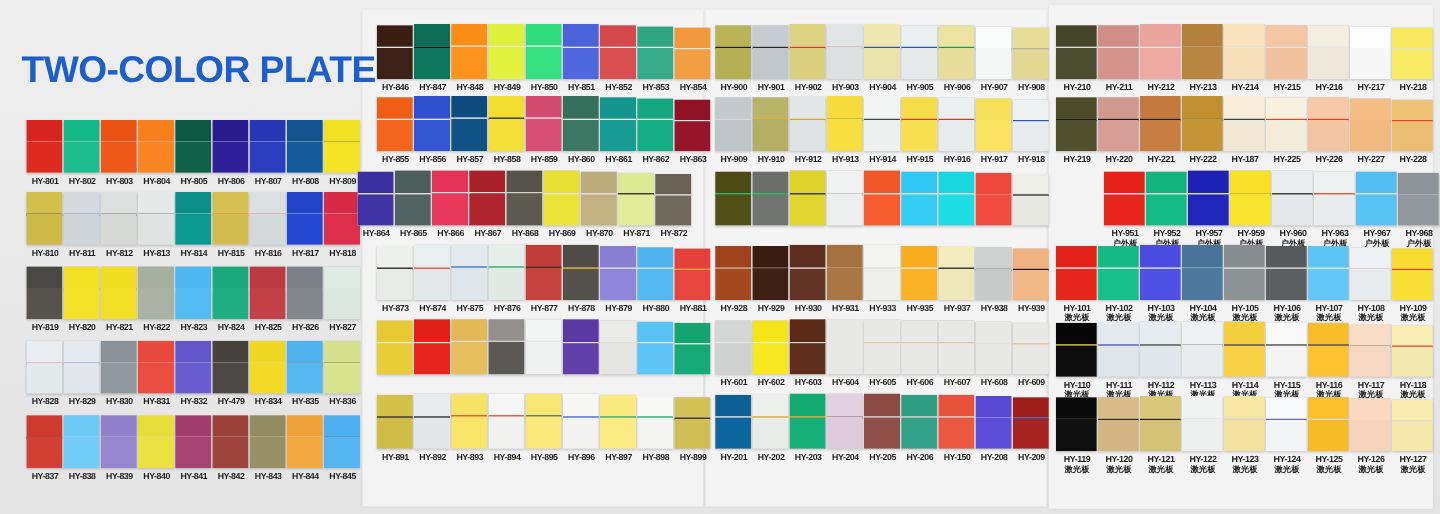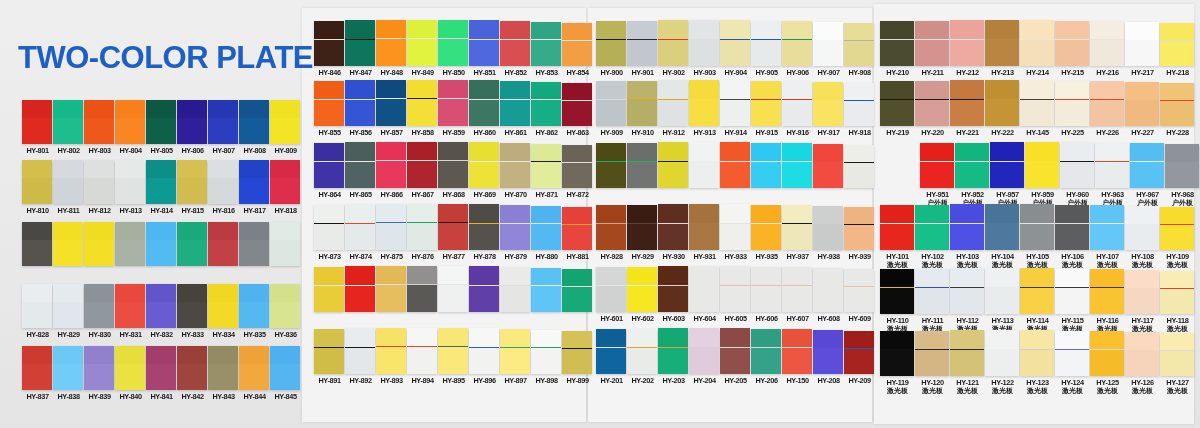--- a/index.html
+++ b/index.html
@@ -265,20 +265,31 @@
             <div class="top" style="background: rgb(124, 129, 135);"></div>
             <div class="seam" style="background: rgb(236, 234, 230);"></div>
             <div class="bot" style="background: rgb(130, 135, 140);"></div>
           </div>
           <div class="sw" title="HY-827" style="margin-top: 0px;">
             <div class="top" style="background: rgb(225, 235, 230);"></div>
             <div class="seam" style="background: rgb(25, 169, 122);"></div>
             <div class="bot" style="background: rgb(221, 231, 226);"></div>
           </div>
         </div>
+        <div class="labels">
+          <div class="lb">HY-819</div>
+          <div class="lb">HY-820</div>
+          <div class="lb">HY-821</div>
+          <div class="lb">HY-822</div>
+          <div class="lb">HY-823</div>
+          <div class="lb">HY-824</div>
+          <div class="lb">HY-825</div>
+          <div class="lb">HY-826</div>
+          <div class="lb">HY-827</div>
+        </div>
       </div>
       <div class="strip" style="left: 22px; top: 284px;">
         <div class="swatches">
           <div class="sw" title="HY-828" style="margin-top: 0px;">
             <div class="top" style="background: rgb(233, 237, 240);"></div>
             <div class="seam" style="background: rgb(232, 69, 44);"></div>
             <div class="bot" style="background: rgb(228, 233, 236);"></div>
           </div>
           <div class="sw" title="HY-829" style="margin-top: 0px;">
             <div class="top" style="background: rgb(229, 234, 239);"></div>
@@ -320,21 +331,21 @@
             <div class="seam" style="background: rgb(34, 32, 26);"></div>
             <div class="bot" style="background: rgb(216, 228, 144);"></div>
           </div>
         </div>
         <div class="labels">
           <div class="lb">HY-828</div>
           <div class="lb">HY-829</div>
           <div class="lb">HY-830</div>
           <div class="lb">HY-831</div>
           <div class="lb">HY-832</div>
-          <div class="lb">HY-833</div>
+          <div class="lb">HY-479</div>
           <div class="lb">HY-834</div>
           <div class="lb">HY-835</div>
           <div class="lb">HY-836</div>
         </div>
       </div>
       <div class="strip" style="left: 22px; top: 346px;">
         <div class="swatches">
           <div class="sw" title="HY-837" style="margin-top: 0px;">
             <div class="top" style="background: rgb(205, 58, 48);"></div>
             <div class="seam" style="background: rgb(32, 28, 24);"></div>
@@ -506,21 +517,21 @@
           <div class="lb">HY-856</div>
           <div class="lb">HY-857</div>
           <div class="lb">HY-858</div>
           <div class="lb">HY-859</div>
           <div class="lb">HY-860</div>
           <div class="lb">HY-861</div>
           <div class="lb">HY-862</div>
           <div class="lb">HY-863</div>
         </div>
       </div>
-      <div class="strip" style="left: 314px; top: 144px;">
+      <div class="strip" style="left: 298px; top: 144px;">
         <div class="swatches">
           <div class="sw" title="HY-864" style="margin-top: -1.2px;">
             <div class="top" style="background: rgb(59, 46, 158);"></div>
             <div class="seam" style="background: rgb(233, 231, 227);"></div>
             <div class="bot" style="background: rgb(64, 51, 166);"></div>
           </div>
           <div class="sw" title="HY-865" style="margin-top: -1.59px;">
             <div class="top" style="background: rgb(75, 94, 92);"></div>
             <div class="seam" style="background: rgb(234, 232, 228);"></div>
             <div class="bot" style="background: rgb(80, 99, 98);"></div>
@@ -1197,21 +1208,21 @@
             <div class="top" style="background: rgb(241, 195, 119);"></div>
             <div class="seam" style="background: rgb(224, 69, 44);"></div>
             <div class="bot" style="background: rgb(236, 190, 114);"></div>
           </div>
         </div>
         <div class="labels">
           <div class="lb">HY-219</div>
           <div class="lb">HY-220</div>
           <div class="lb">HY-221</div>
           <div class="lb">HY-222</div>
-          <div class="lb">HY-145</div>
+          <div class="lb">HY-187</div>
           <div class="lb">HY-225</div>
           <div class="lb">HY-226</div>
           <div class="lb">HY-227</div>
           <div class="lb">HY-228</div>
         </div>
       </div>
       <div class="strip wide" style="left: 880px; top: 144px; margin-left: 40px;">
         <div class="swatches">
           <div class="sw" title="HY-951" style="margin-top: -1px;">
             <div class="top" style="background: rgb(229, 32, 26);"></div>

